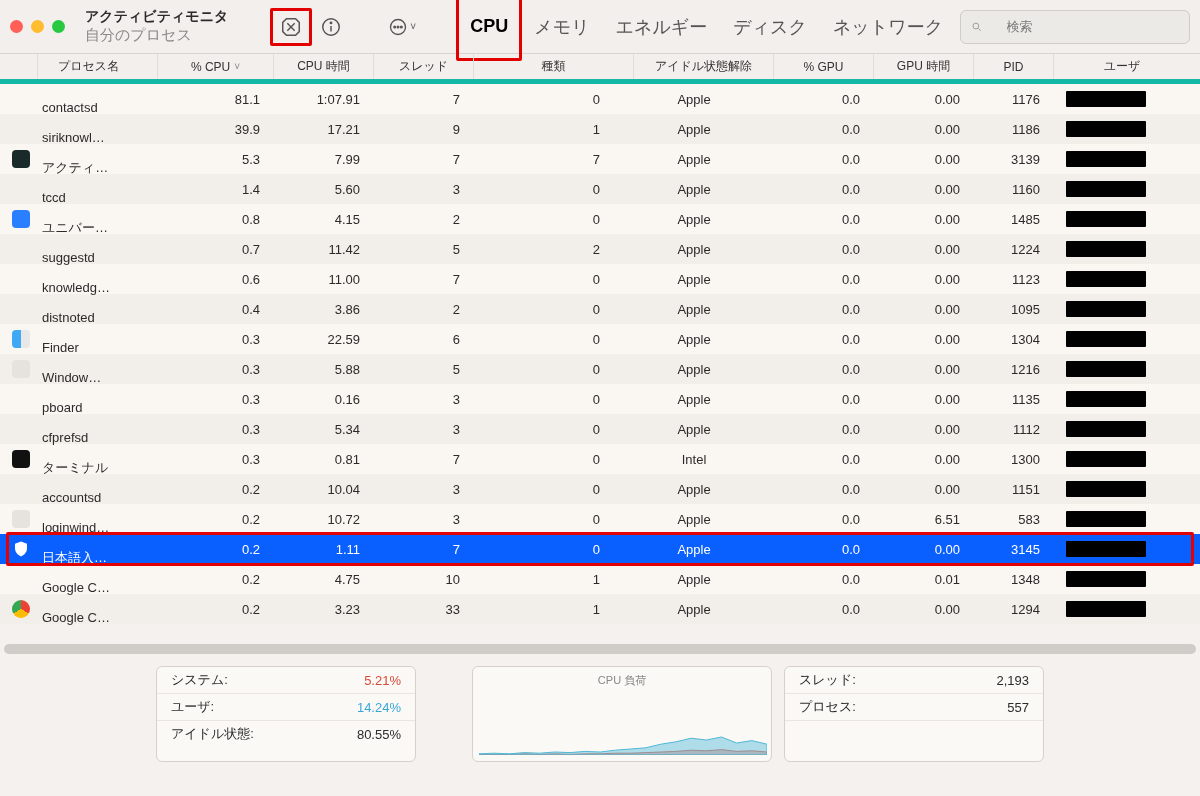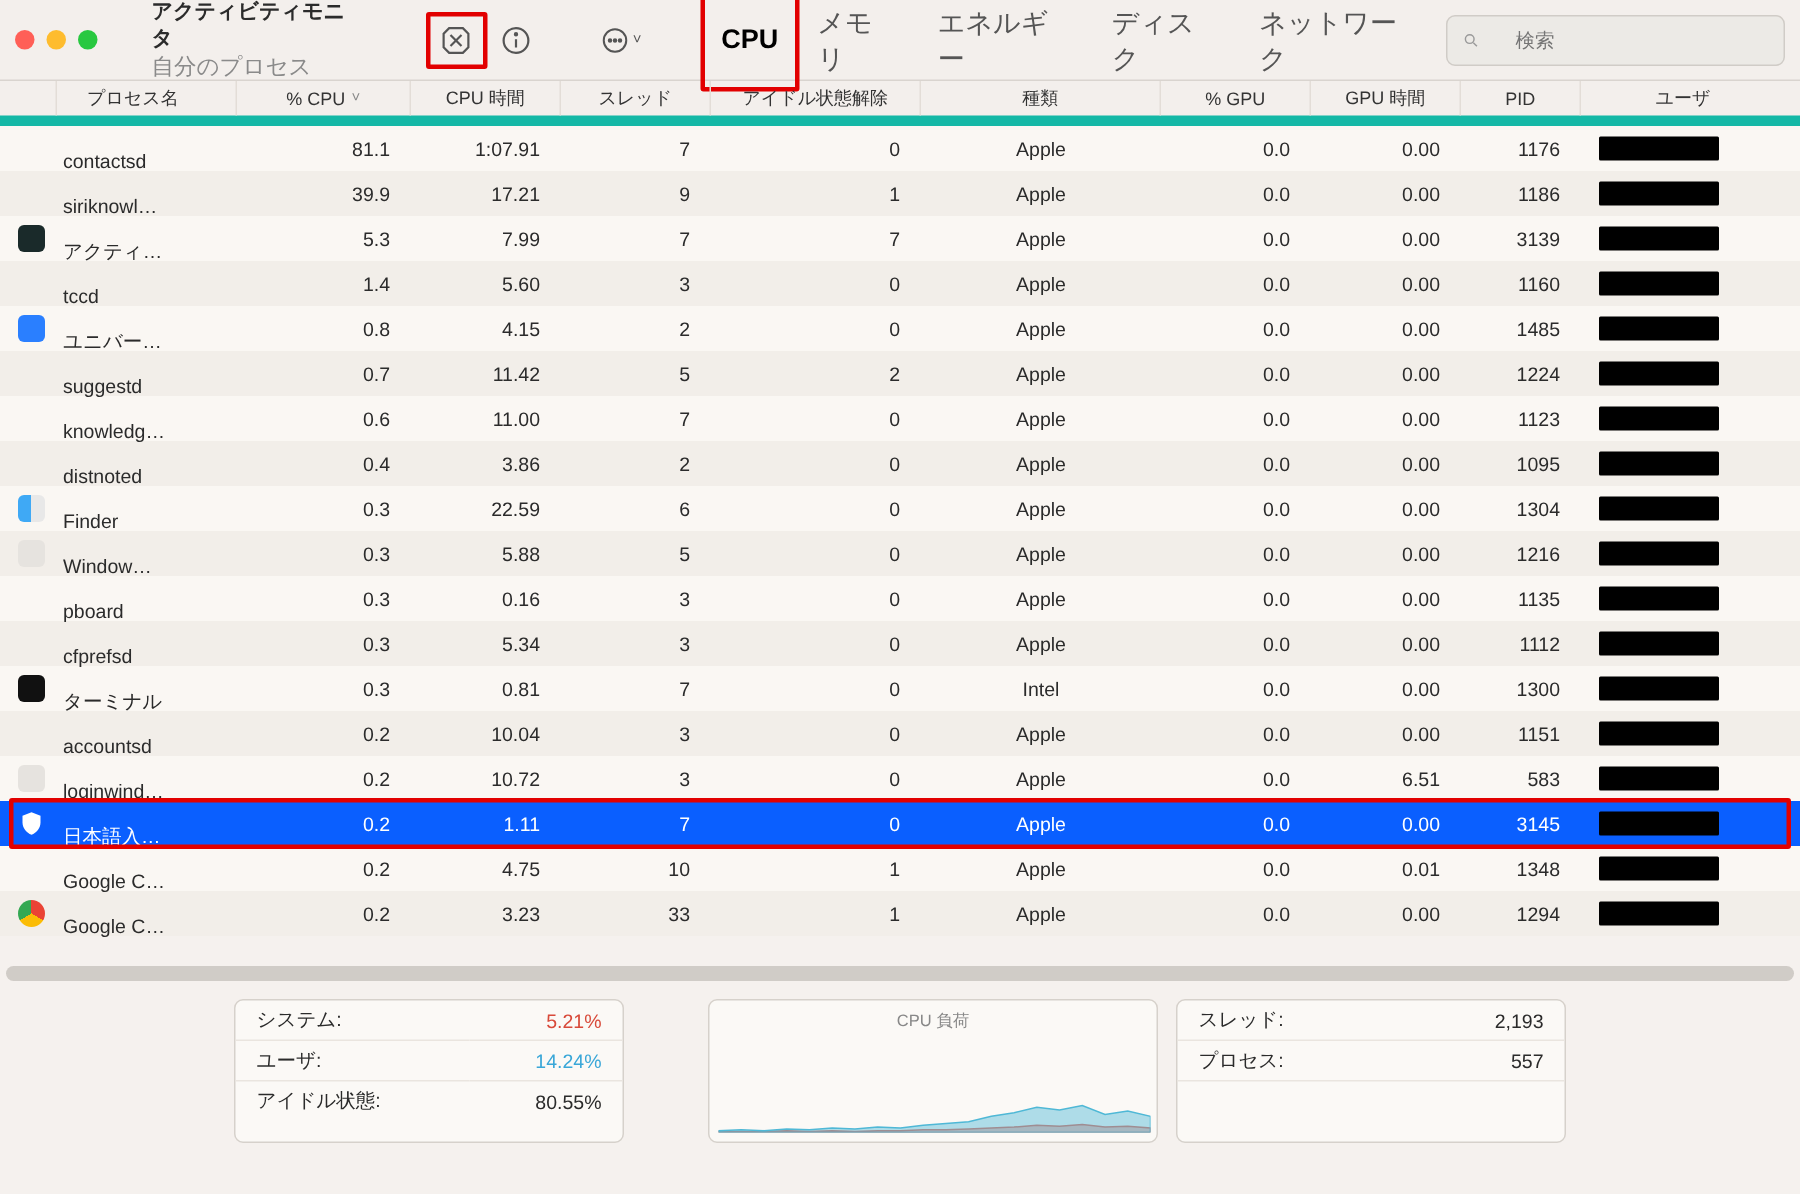--- a/index.html
+++ b/index.html
@@ -1,31 +1,31 @@
 <!DOCTYPE html>
 <html><head>
 <meta charset="utf-8">
 <style>
   * { box-sizing: border-box; margin: 0; padding: 0; }
   html, body { width: 1200px; height: 796px; font-family: -apple-system, "Helvetica Neue", Arial, sans-serif; background:#f5f1ee; color:#2b2b2b; font-size:13px; overflow:hidden;}
   .toolbar { display:flex; align-items:center; height:54px; padding:0 10px; border-bottom:1px solid #d9d4cf; background:#f3efec; gap:6px;}
   .traffic { display:flex; gap:8px; align-items:center; margin-right:10px;}
   .dot { width:13px; height:13px; border-radius:50%; }
   .dot.red{background:#ff5f57;} .dot.yellow{background:#febc2e;} .dot.green{background:#28c840;}
-  .titleblock { margin-left:20px; margin-right:40px;}
+  .titleblock { margin-left:4px; margin-right:40px;}
   .titleblock .t1 { font-weight:600; font-size:14px;}
   .titleblock .t2 { font-size:15px; color:#8a8a8a;}
   .tbtn { width:34px; height:30px; display:flex; align-items:center; justify-content:center; border-radius:6px; color:#555; position:relative;}
   .red-sq { position:absolute; inset:-4px; border:3px solid #e20000; border-radius:2px; pointer-events:none;}
   .filter { padding:20px 10px; font-size:18px; color:#555; border-radius:4px; position:relative;}
   .filter.active { font-weight:600; color:#000;}
   .search { margin-left:auto; display:flex; align-items:center; gap:24px; background:#eceae6; border:1px solid #d0ccc7; border-radius:6px; padding:4px 10px; width:230px; height:34px; color:#9a9a9a;}
   .search input { border:none; background:transparent; outline:none; font-size:13px; width:100%; color:#333;}
   
-  .headers { display:flex; height:30px; align-items:center; border-bottom:7px solid #14b8a6; background:#f3efec; font-size:12px; color:#333; padding:0 4px;}
+  .headers { display:flex; height:30px; align-items:center; border-bottom:5px solid #14b8a6; background:#f3efec; font-size:12px; color:#333; padding:0 4px;}
   .hcell { text-align:center; border-right:1px solid #e3ddd7; height:100%; display:flex; align-items:center; justify-content:center; gap:4px; position:relative;}
   .hcell:last-child{border-right:none;text-align:center;}
   .w-icon{width:34px;} .w-name{width:120px; justify-content:flex-start; padding-left:20px;}
   .w-cpu{width:116px;} .w-cputime{width:100px;} .w-thread{width:100px;} .w-idle{width:140px;}
   .w-kind{width:160px;} .w-gpu{width:100px;} .w-gputime{width:100px;} .w-pid{width:80px;} .w-user{width:136px;}
   .chev{font-size:10px; color:#888;}
   
   .rows { height:560px; overflow:hidden;}
   .row { display:flex; align-items:center; height:30px; padding:0 4px; font-size:13px;}
   .row:nth-child(even){ background:#f2eee9;}
@@ -112,22 +112,22 @@
 
 <div class="headers">
   <div class="hcell w-icon"></div>
   <div class="hcell w-name">プロセス名</div>
   <div class="hcell w-cpu">
     <span>% CPU</span>
     <span class="chev">˅</span>
   </div>
   <div class="hcell w-cputime">CPU 時間</div>
   <div class="hcell w-thread">スレッド</div>
+  <div class="hcell w-kind">種類</div>
   <div class="hcell w-idle">アイドル状態解除</div>
-  <div class="hcell w-kind">種類</div>
   <div class="hcell w-gpu">% GPU</div>
   <div class="hcell w-gputime">GPU 時間</div>
   <div class="hcell w-pid">PID</div>
   <div class="hcell w-user">ユーザ</div>
 </div>
 
 <div class="rows" id="rows">
     <div class="row">
       <div class="cell icon-slot"></div>
       <div class="cell name w-name">contactsd</div>

